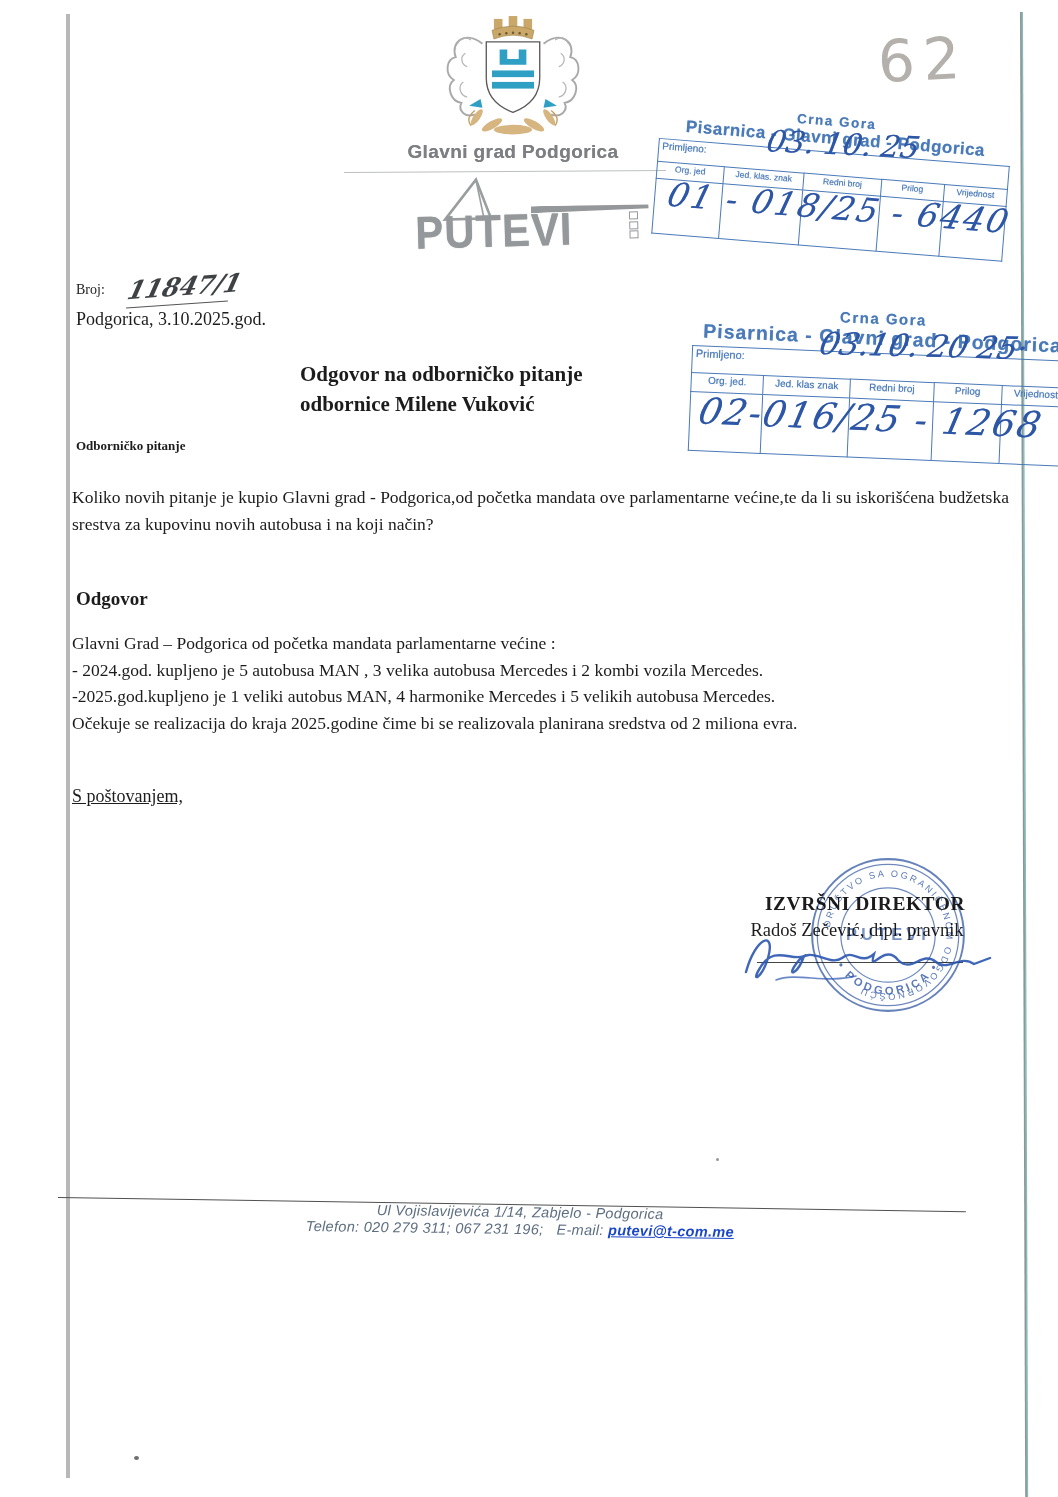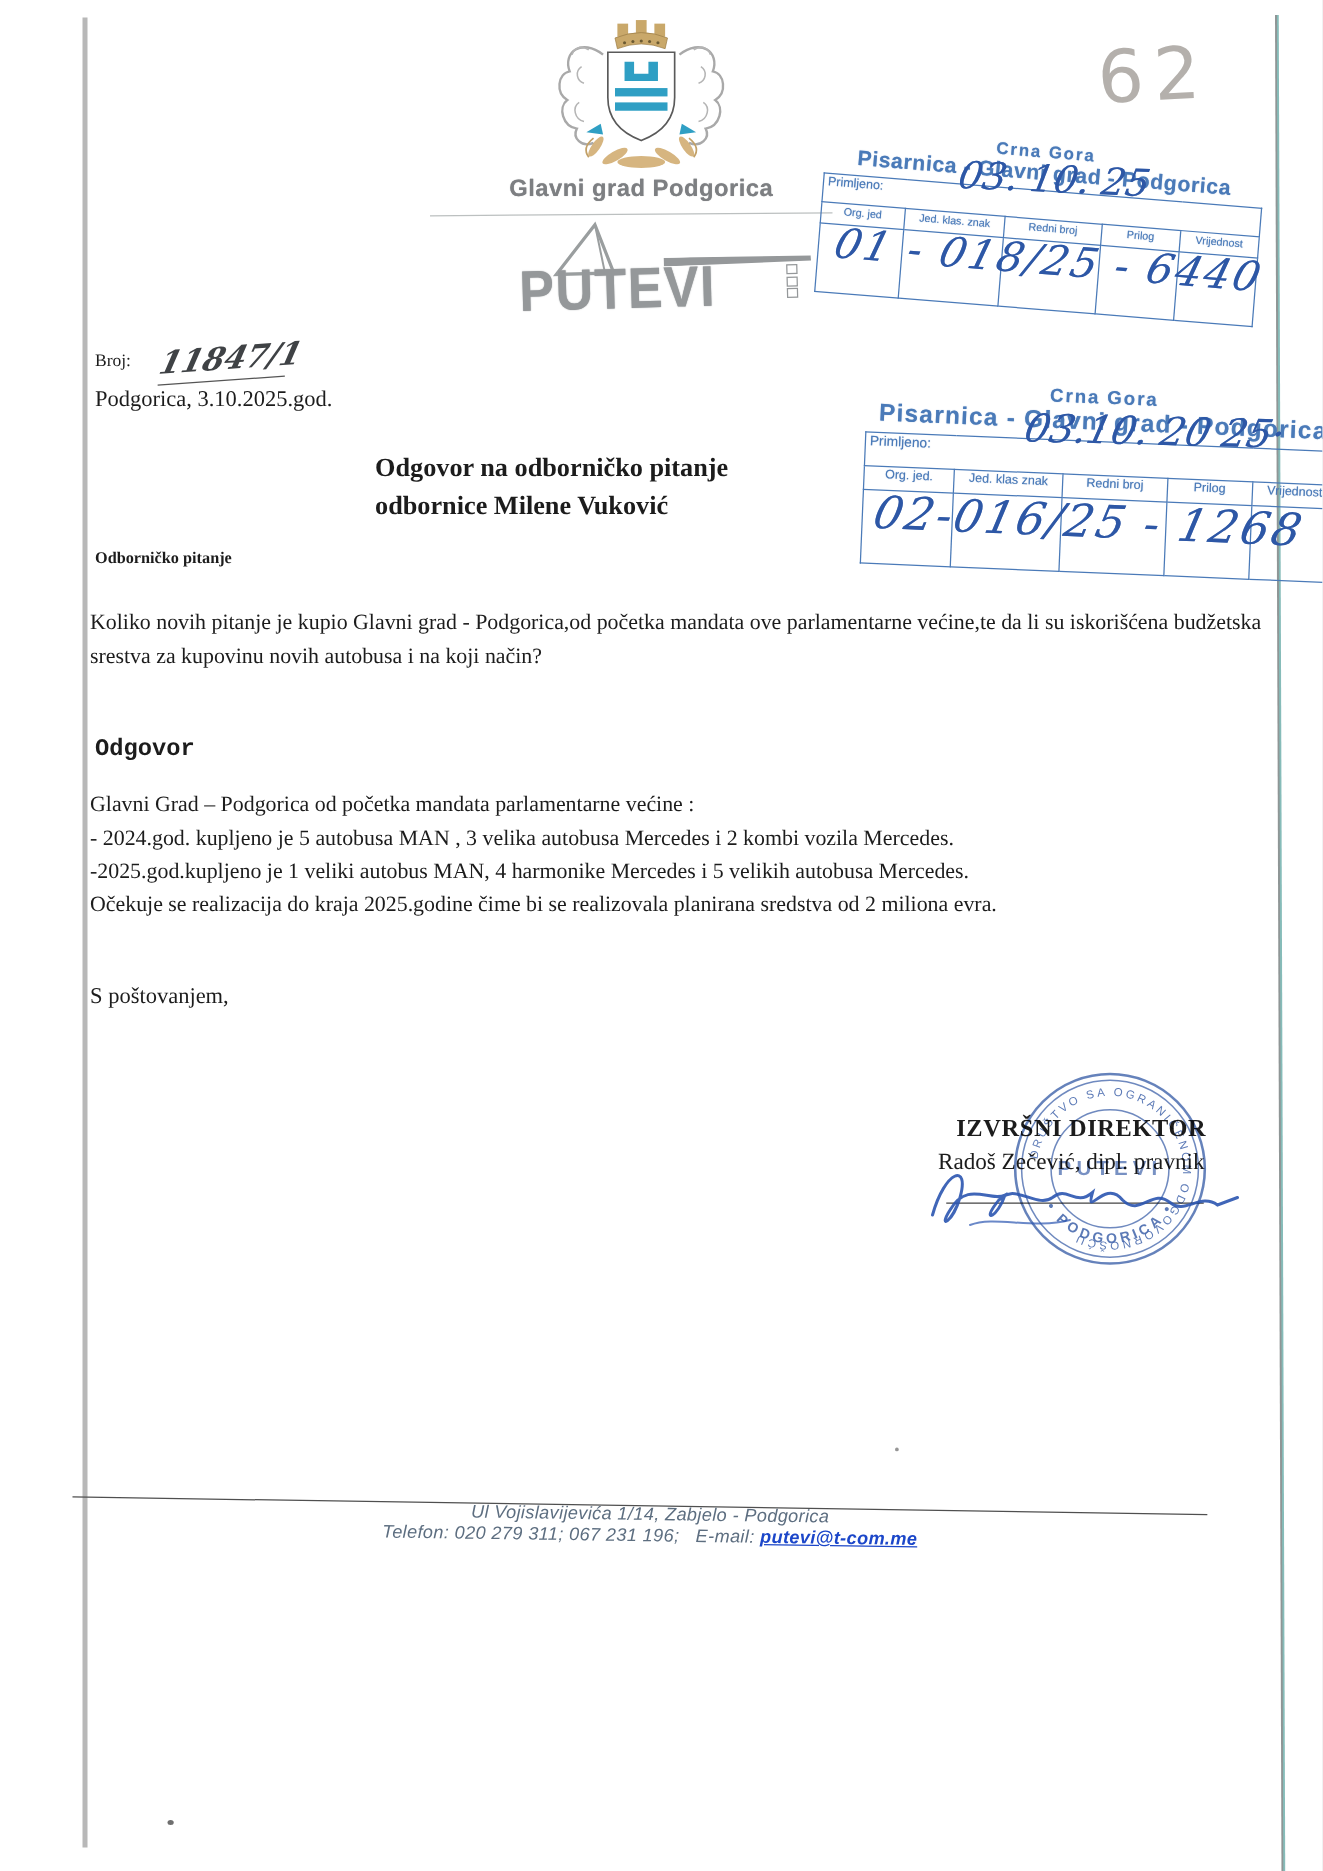--- a/index.html
+++ b/index.html
@@ -68,23 +68,23 @@
   .broj-label{left:76px;top:282px;font-size:14px;}
   .broj-hw{left:128px;top:272px;font-family:"DejaVu Serif",serif;font-style:italic;font-weight:bold;
            font-size:25px;color:#3f4245;transform:rotate(-4deg) skewX(-18deg);}
   .broj-line{left:126px;top:304px;width:102px;height:1px;background:#555;transform:rotate(-4deg);}
   .place-date{left:76px;top:309px;font-size:18px;}
 
   .title{left:300px;top:359px;width:480px;text-align:left;font-weight:bold;font-size:21px;
          line-height:30px;z-index:3;}
   .q-head{left:76px;top:438px;font-size:13px;font-weight:bold;z-index:2;}
   .q-text{left:72px;top:484px;width:938px;font-size:17.5px;line-height:27px;z-index:2;}
-  .a-head{left:76px;top:588px;font-size:19px;font-weight:bold;font-family:Liberation Mono, monospace;}
+  .a-head{left:76px;top:588px;font-size:19px;font-weight:bold;}
   .a-text{left:72px;top:630px;width:960px;font-size:17.5px;line-height:26.5px;}
-  .closing{left:72px;top:786px;font-size:18px;}
+  .closing{left:72px;top:786px;font-size:18px;text-decoration:underline;}
 
   
   .sig-role{left:740px;top:893px;width:250px;text-align:center;font-weight:bold;font-size:19.5px;
             letter-spacing:.5px;z-index:2;}
   .sig-name{left:724px;top:920px;width:266px;text-align:center;font-size:18.5px;z-index:2;}
   .sig-line{left:757px;top:962px;width:206px;height:1.4px;background:#444;z-index:2;}
   .sig-scrawl{left:736px;top:914px;z-index:4;}
   .round-stamp{left:806px;top:853px;z-index:3;mix-blend-mode:multiply;opacity:.92;}
 
   .dist{left:126px;top:1098px;font-size:18px;line-height:26.5px;}

